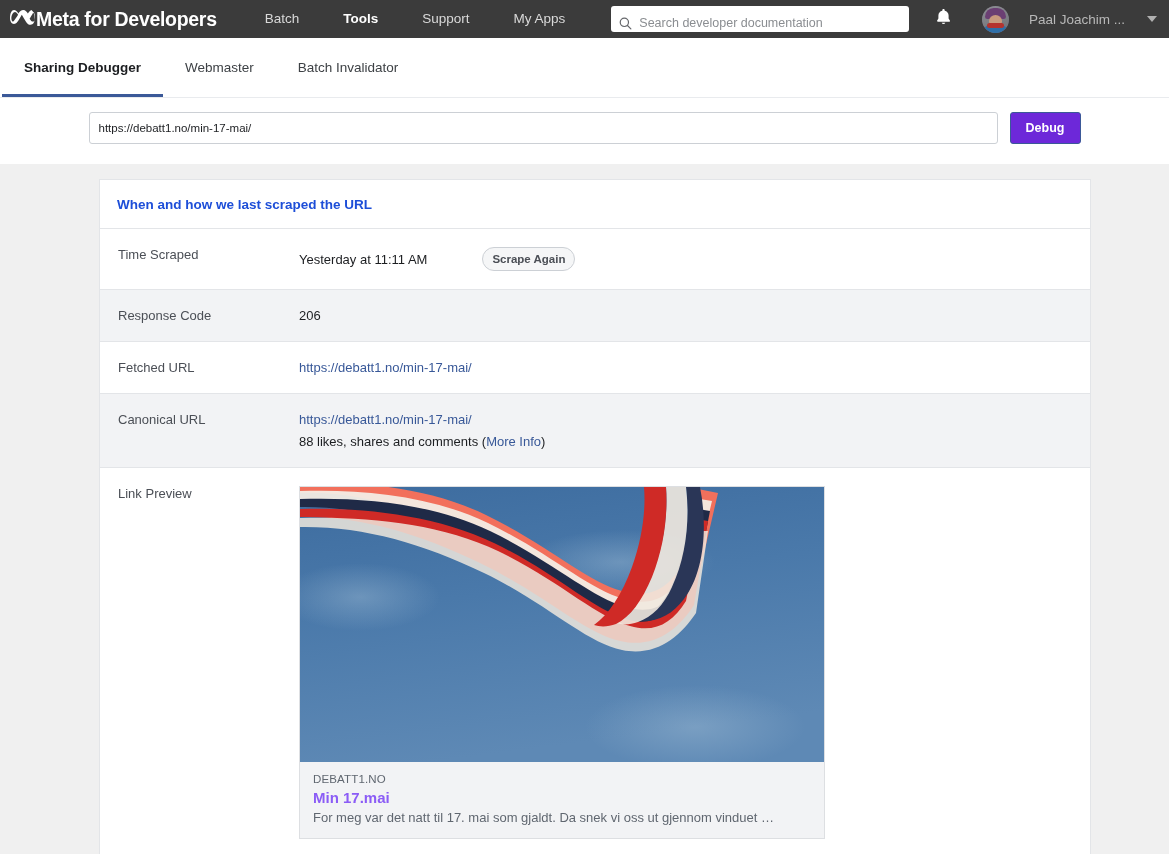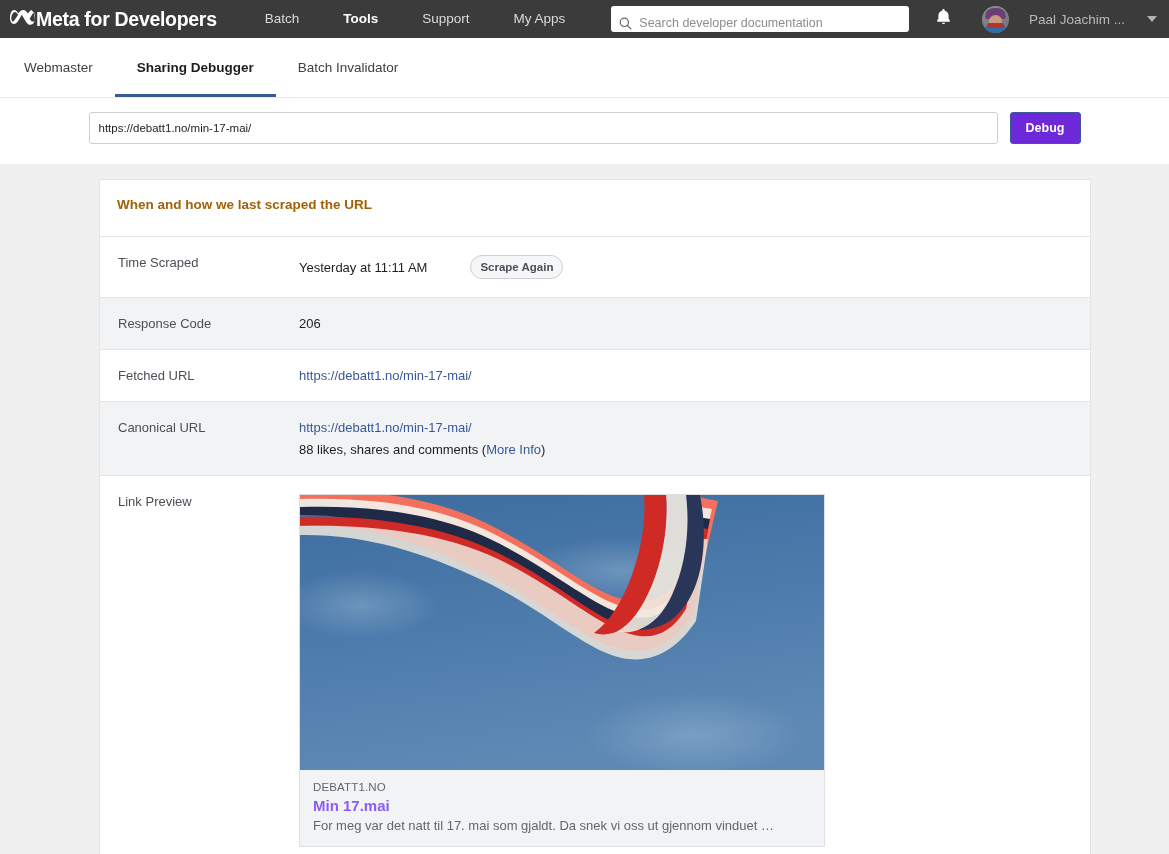--- a/index.html
+++ b/index.html
@@ -200,24 +200,24 @@
 
   .card {
     width: 992px;
     margin-left: 99px;
     background: #ffffff;
     border: 1px solid #e3e5e8;
     border-bottom: none;
   }
 
   .card-header {
-    padding: 17px 17px 24px 17px;
+    padding: 17px 17px 16px 17px;
     font-size: 13.5px;
     font-weight: bold;
-    color: #a16207;
+    color: #1d4ed8;
     border-bottom: 1px solid #e3e5e8;
   }
 
   .row {
     display: flex;
     border-bottom: 1px solid #e3e5e8;
     align-items: flex-start;
   }
   .row.shaded { background: #f2f3f5; }
   .row-label {
@@ -233,21 +233,21 @@
     font-size: 13px;
     color: #1c1e21;
     display: flex;
     flex-direction: column;
     gap: 7px;
   }
 
   .value-inline {
     display: flex;
     align-items: center;
-    gap: 12px;
+    gap: 24px;
   }
   .scrape-btn {
     background: #f5f6f7;
     border: 1px solid #ccd0d5;
     border-radius: 12px;
     padding: 5px 9px;
     font-family: "Liberation Sans", sans-serif;
     font-size: 11.5px;
     font-weight: bold;
     color: #4b4f56;
@@ -348,25 +348,25 @@
         <span class="a-face"></span>
         <span class="a-body"></span>
         <span class="a-scarf"></span>
     </span>
     <span class="user-name">Paal Joachim ...</span>
     <span class="caret"></span>
   </div>
 </div>
 
 <div class="tabbar">
+  <div class="tab active">
+    <span>Sharing Debugger</span>
+  </div>
   <div class="tab">
     <span>Webmaster</span>
-  </div>
-  <div class="tab active">
-    <span>Sharing Debugger</span>
   </div>
   <div class="tab">
     <span>Batch Invalidator</span>
   </div>
 </div>
 
 <div class="urlbar">
   <div class="urlbar-inner">
     <input class="url-input" type="text" value="https://debatt1.no/min-17-mai/" style="">
     <button class="debug-btn">Debug</button>

